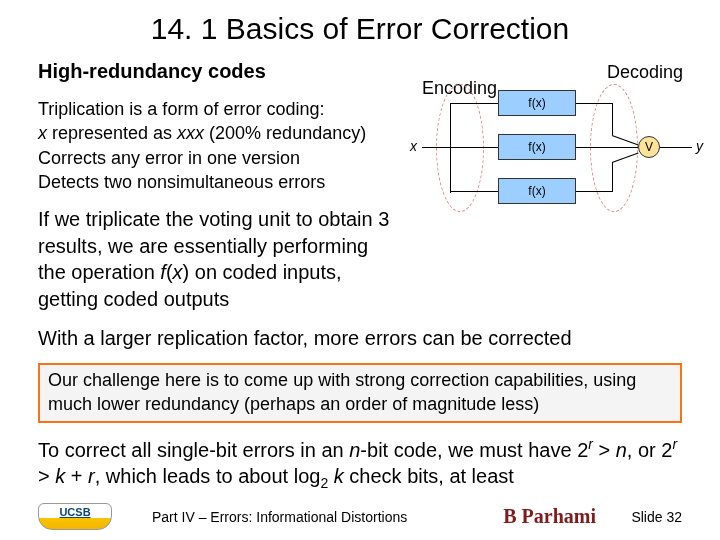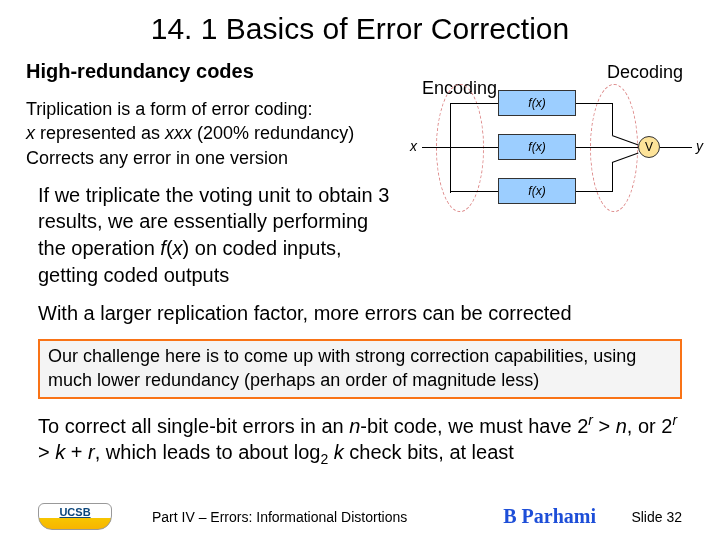--- a/index.html
+++ b/index.html
@@ -14,21 +14,21 @@
   }
   .title {
     font-size: 30px;
     font-weight: 400;
     padding: 12px 0 14px 0;
     text-align: center;
   }
   .row1 {
     display: flex;
     align-items: flex-end;
-    padding: 0 28px 0 26px;
+    padding: 0 28px 0 38px;
   }
   .col-left {
     width: 370px;
   }
   .subhead {
     font-size: 20px;
     font-weight: bold;
     margin-bottom: 14px;
   }
   .body-text {
@@ -55,21 +55,20 @@
     width: 312px;
     height: 115px;
   }
   .fx-box {
     position: absolute;
     width: 78px;
     height: 26px;
     background: #9cceff;
     border: 1px solid #333;
     font-size: 12px;
-    font-style: italic;
     display: flex;
     align-items: center;
     justify-content: center;
   }
   .fx0 { left: 98px; top: 0; }
   .fx1 { left: 98px; top: 44px; }
   .fx2 { left: 98px; top: 88px; }
   .vnode {
     position: absolute;
     left: 238px;
@@ -165,39 +164,40 @@
     display: flex; align-items: flex-start; justify-content:center;
     font-size: 11px; font-weight: bold; color: #0b457b;
     padding-top: 2px;
     margin-right: 20px;
     text-decoration: underline;
   }
   .footer .part { flex: 1; text-align: left; padding-left: 20px; }
   .footer .sig {
     font-family: 'Comic Sans MS', cursive;
     font-size: 20px;
-    color: #1d4ed8;
+    color: #7f1d1d;
     font-weight: bold;
     text-shadow: 1px 0 #fff, -1px 0 #fff;
     margin-right: 16px;
   }
   .footer .slide { width: 70px; text-align: right; }
 </style>
 </head>
 <body>
 
 <div class="title">14. 1  Basics of Error Correction</div>
 
 <div class="row1">
   <div class="col-left">
     <div class="subhead">High-redundancy codes</div>
     <div class="body-text">
       <span>Triplication is a form of error coding:</span><br>
       <span class="ital">x</span><span> represented as </span><span class="ital">xxx</span><span> (200% redundancy)</span><br>
       <span>Corrects any error in one version</span><br>
+      <span>Detects two nonsimultaneous errors</span>
     </div>
   </div>
 </div>
 
 <div class="enc-dec-labels">
   <span class="enc">Encoding</span>
   <span class="dec">Decoding</span>
 </div>
 
 <div class="diagram">

